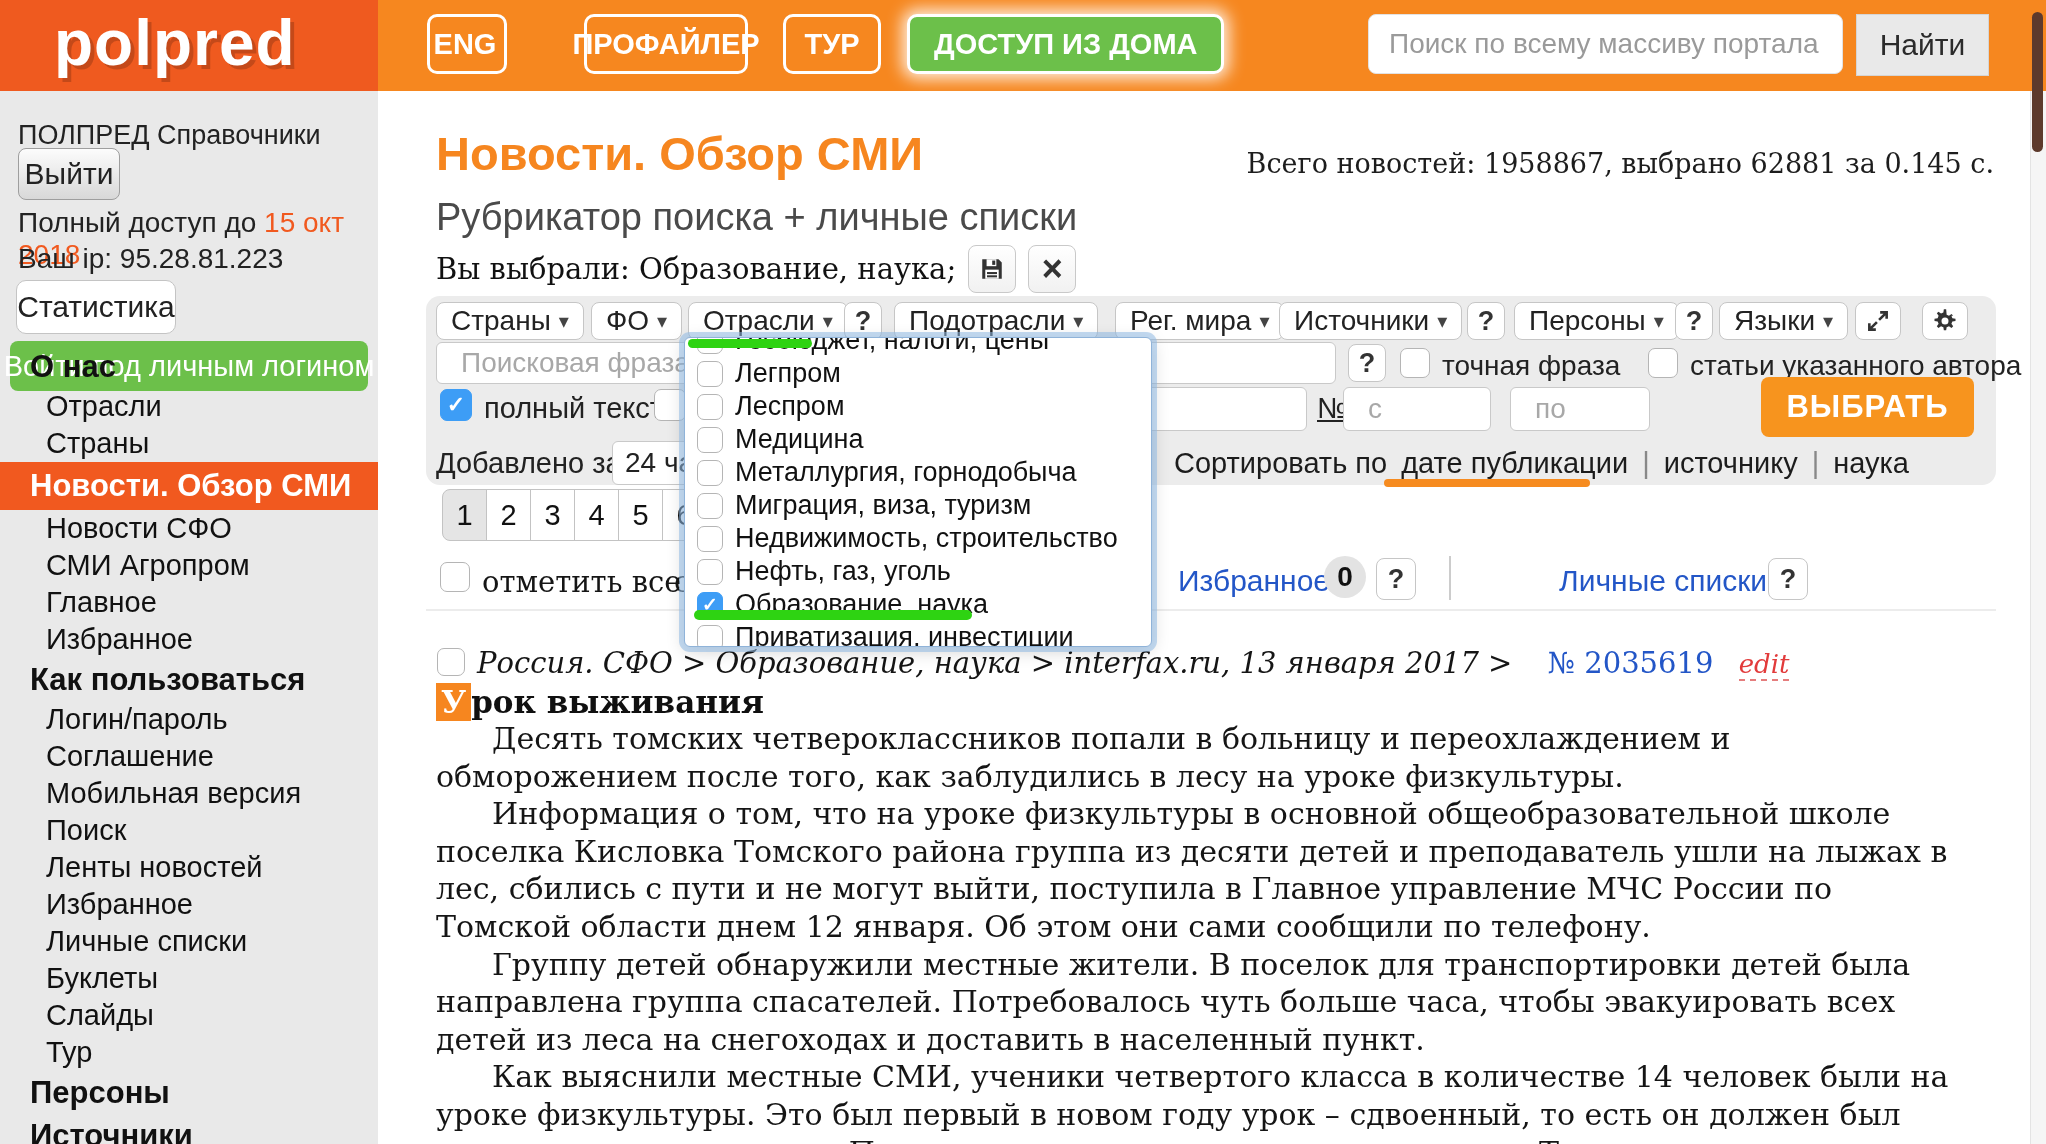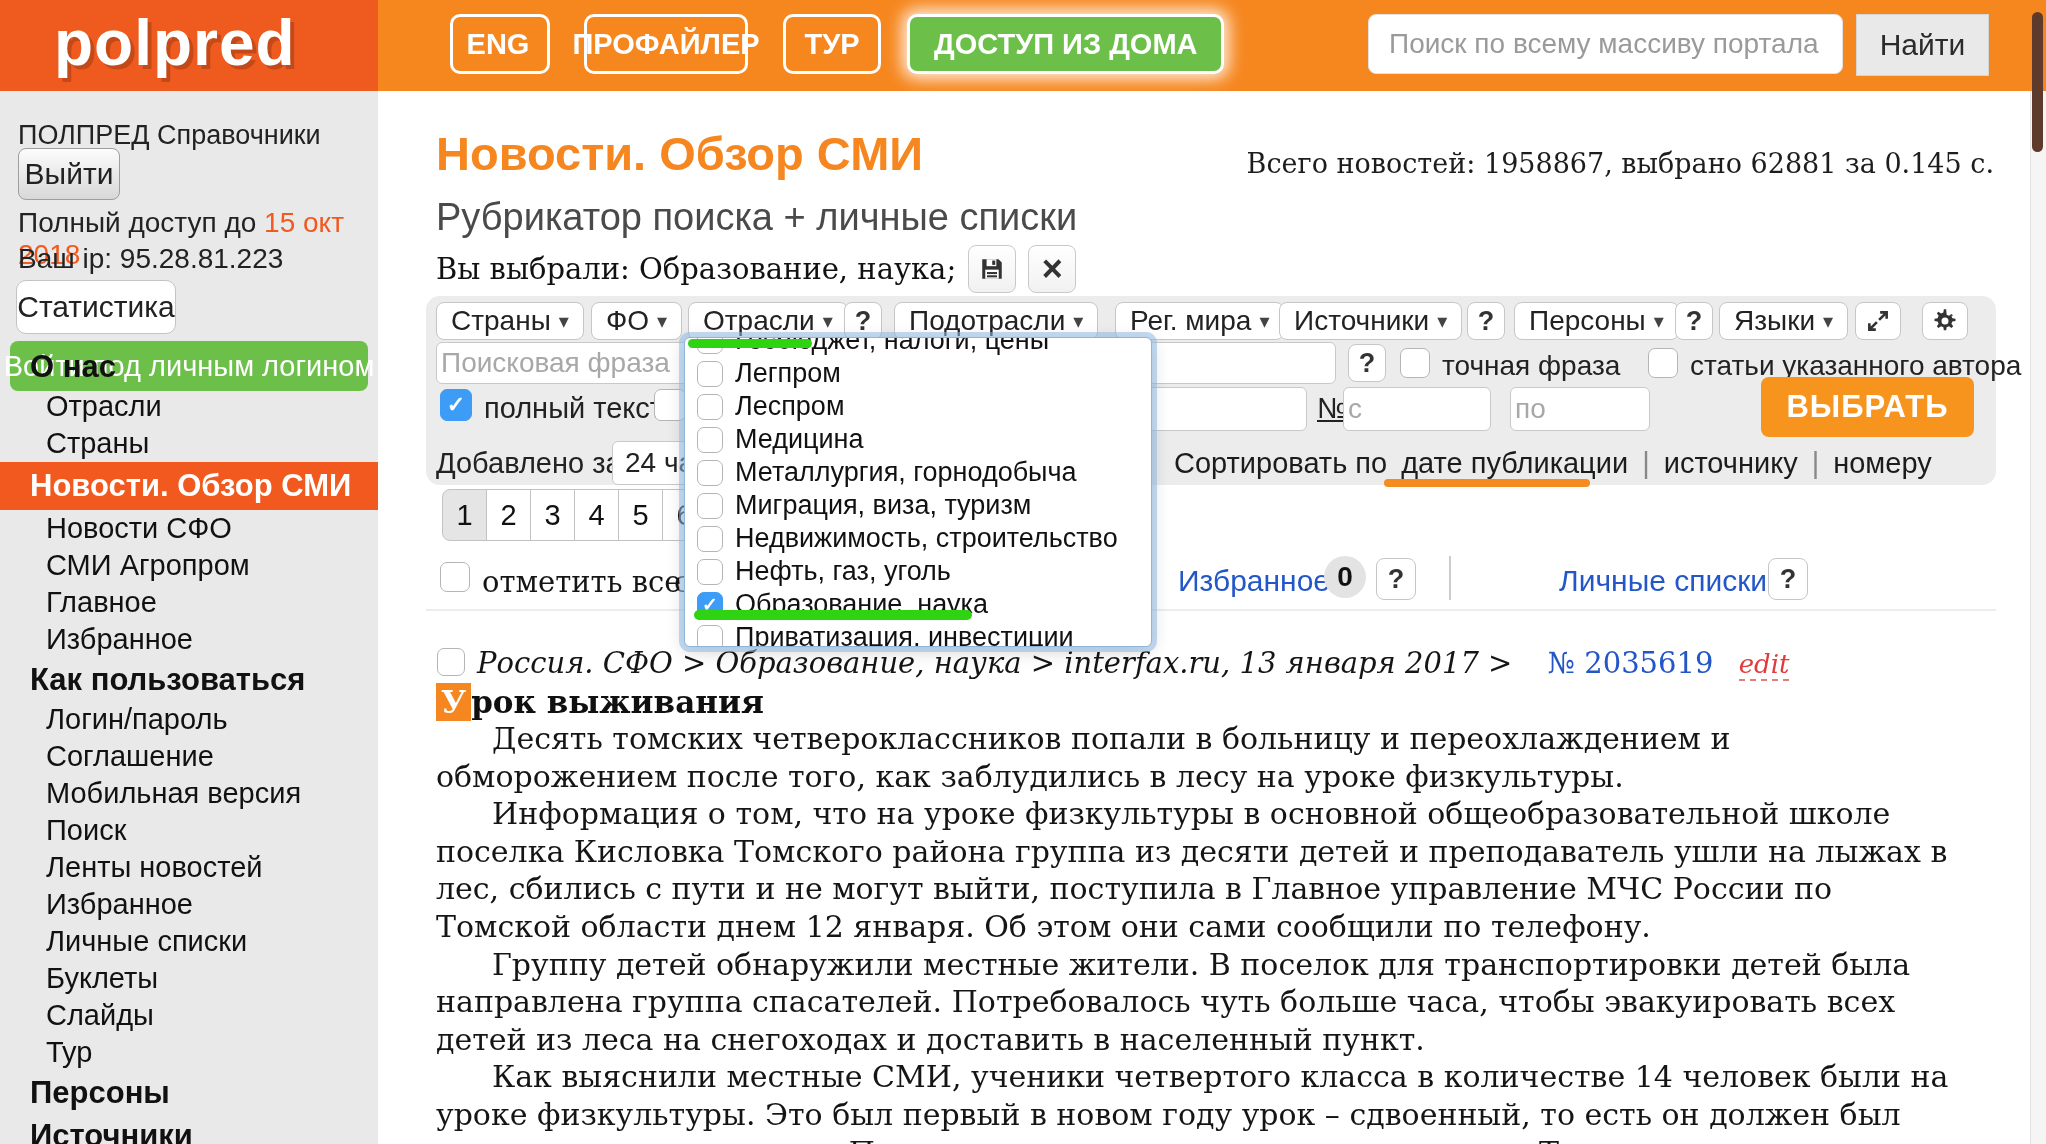--- a/index.html
+++ b/index.html
@@ -48,21 +48,21 @@
   .icon-btn{width:46px;height:46px;margin-left:12px;background:linear-gradient(#fff,#f1f1f1);
         border:1px solid #c9c9c9;border-radius:8px;display:flex;align-items:center;justify-content:center;cursor:pointer;}
   .panel{position:absolute;left:426px;top:296px;width:1570px;height:189px;background:#ececec;border-radius:14px;}
   .fbtn{position:absolute;top:302px;height:38px;display:flex;align-items:center;justify-content:center;gap:8px;
         background:#fff;border:1px solid #c6c6c6;border-radius:8px;font-size:28px;color:#222;
         padding:0 14px;box-sizing:border-box;white-space:nowrap;cursor:pointer;}
   .fbtn .arr{font-size:20px;color:#444;}
   .qbtn{background:#fff;border:1px solid #c6c6c6;border-radius:8px;display:flex;align-items:center;justify-content:center;
         font-size:27px;font-weight:bold;color:#333;cursor:pointer;box-sizing:border-box;}
   .tinput{position:absolute;background:#fff;border:1px solid #c9c9c9;border-radius:6px;box-sizing:border-box;
-        font-size:28px;color:#701a75;padding:0 4px;font-family:"Liberation Sans",sans-serif;outline:none;}
+        font-size:28px;color:#701a75;padding:0 24px;font-family:"Liberation Sans",sans-serif;outline:none;}
   .tinput::placeholder{color:#a8a8a8;}
   .cb{width:30px;height:30px;background:#fff;border:1px solid #b5b5b5;border-radius:7px;box-sizing:border-box;
         display:flex;align-items:center;justify-content:center;cursor:pointer;flex:none;}
   .cb.checked{background:#3d9df6;border-color:#3d9df6;color:#fff;font-size:22px;font-weight:bold;}
   .flabel{position:absolute;font-size:28px;color:#222;white-space:nowrap;}
   .select-btn{position:absolute;left:1761px;top:377px;width:213px;height:60px;background:#f7941e;border-radius:8px;
         display:flex;align-items:center;justify-content:center;color:#fff;font-size:31px;font-weight:bold;
         letter-spacing:1px;cursor:pointer;}
   .sort-row{position:absolute;left:1174px;top:447px;display:flex;gap:14px;font-size:29px;color:#1c1c1c;white-space:nowrap;}
   .sel-box{position:absolute;left:612px;top:441px;width:175px;height:44px;background:#fff;border:1px solid #c9c9c9;
@@ -105,21 +105,21 @@
 </style>
 </head>
 <body>
 
 <div id="app">
 
   <div class="header">
     <div class="logo-block">
       <div class="logo">polpred</div>
     </div>
-    <div class="hbtn" style="left:450px;width:100px;padding-left:20px;">ENG</div>
+    <div class="hbtn" style="left:427px;width:80px;padding-left:20px;">ENG</div>
     <div class="hbtn" style="left:584px;width:164px;">ПРОФАЙЛЕР</div>
     <div class="hbtn" style="left:783px;width:98px;">ТУР</div>
     <div class="hbtn green" style="left:907px;">ДОСТУП ИЗ ДОМА</div>
     <div class="hsearch">
       <input type="text" placeholder="Поиск по всему массиву портала" style="">
     </div>
     <div class="hfind">Найти</div>
   </div>
   <div class="scroll-track"></div>
   <div class="scroll-thumb"></div>
@@ -248,21 +248,21 @@
   <div class="flabel" style="left:436px;top:447px;font-size:29px;">Добавлено за</div>
   <div class="sel-box">
     <span>24 часа</span>
   </div>
   <div class="sort-row">
     <span>Сортировать по</span>
     <span>дате публикации</span>
     <span style="color:#888;">|</span>
     <span>источнику</span>
     <span style="color:#888;">|</span>
-    <span>номеру</span>
+    <span>наука</span>
   </div>
   <div class="orange-line" style="left:1384px;top:479px;width:206px;height:8px;"></div>
 
   <div class="pager">
     <div class="page">1</div>
     <div class="page">2</div>
     <div class="page">3</div>
     <div class="page">4</div>
     <div class="page">5</div>
     <div class="page">6</div>

